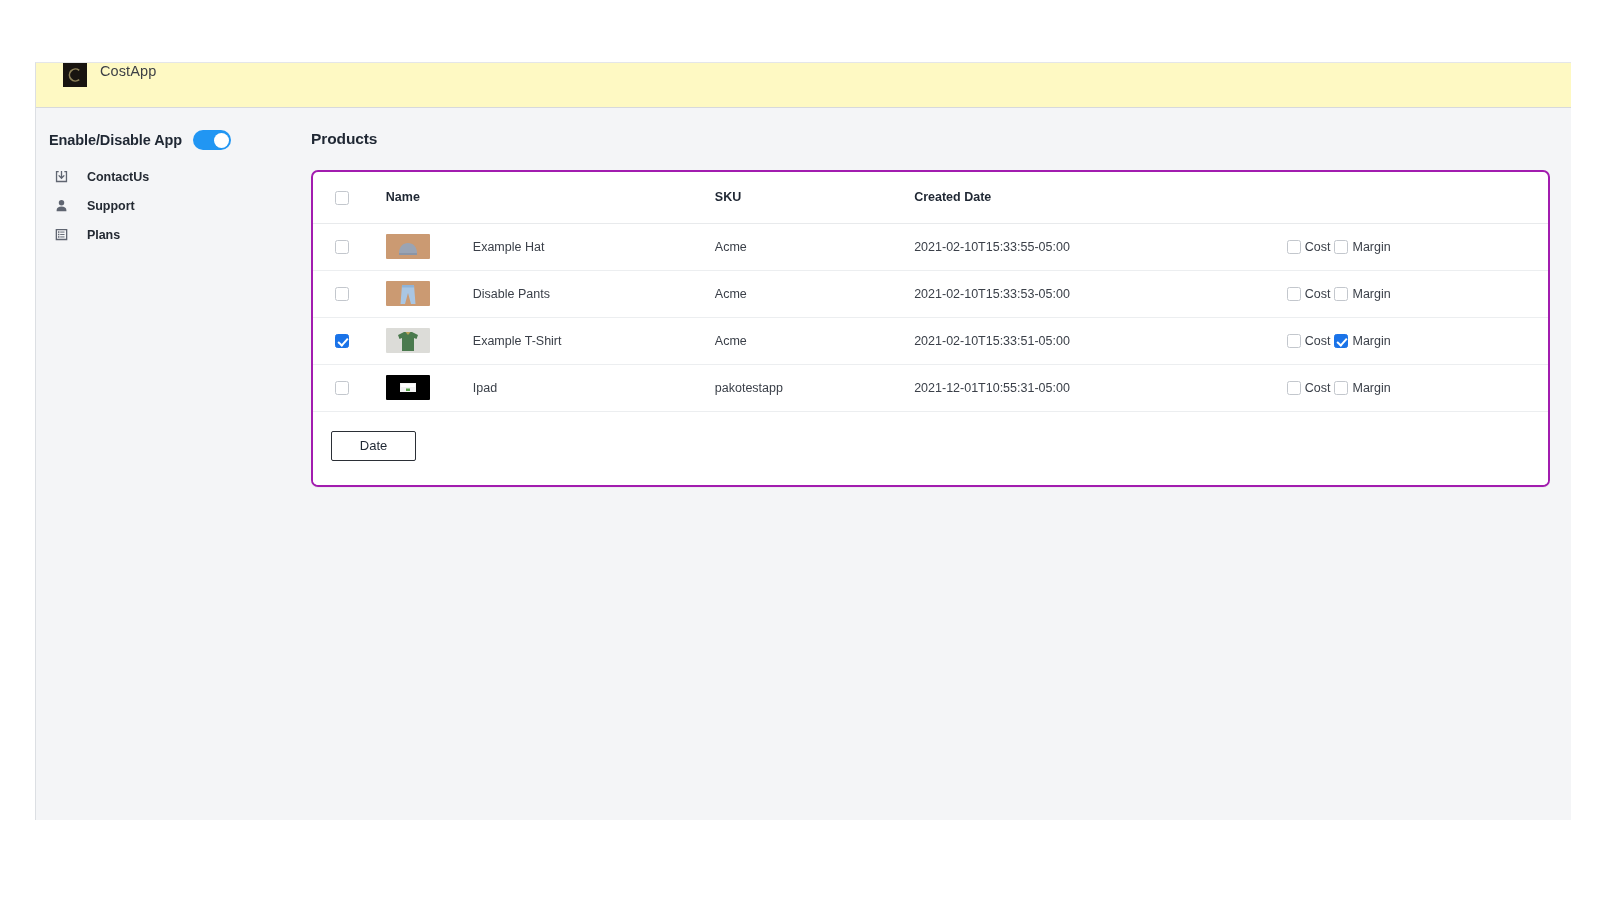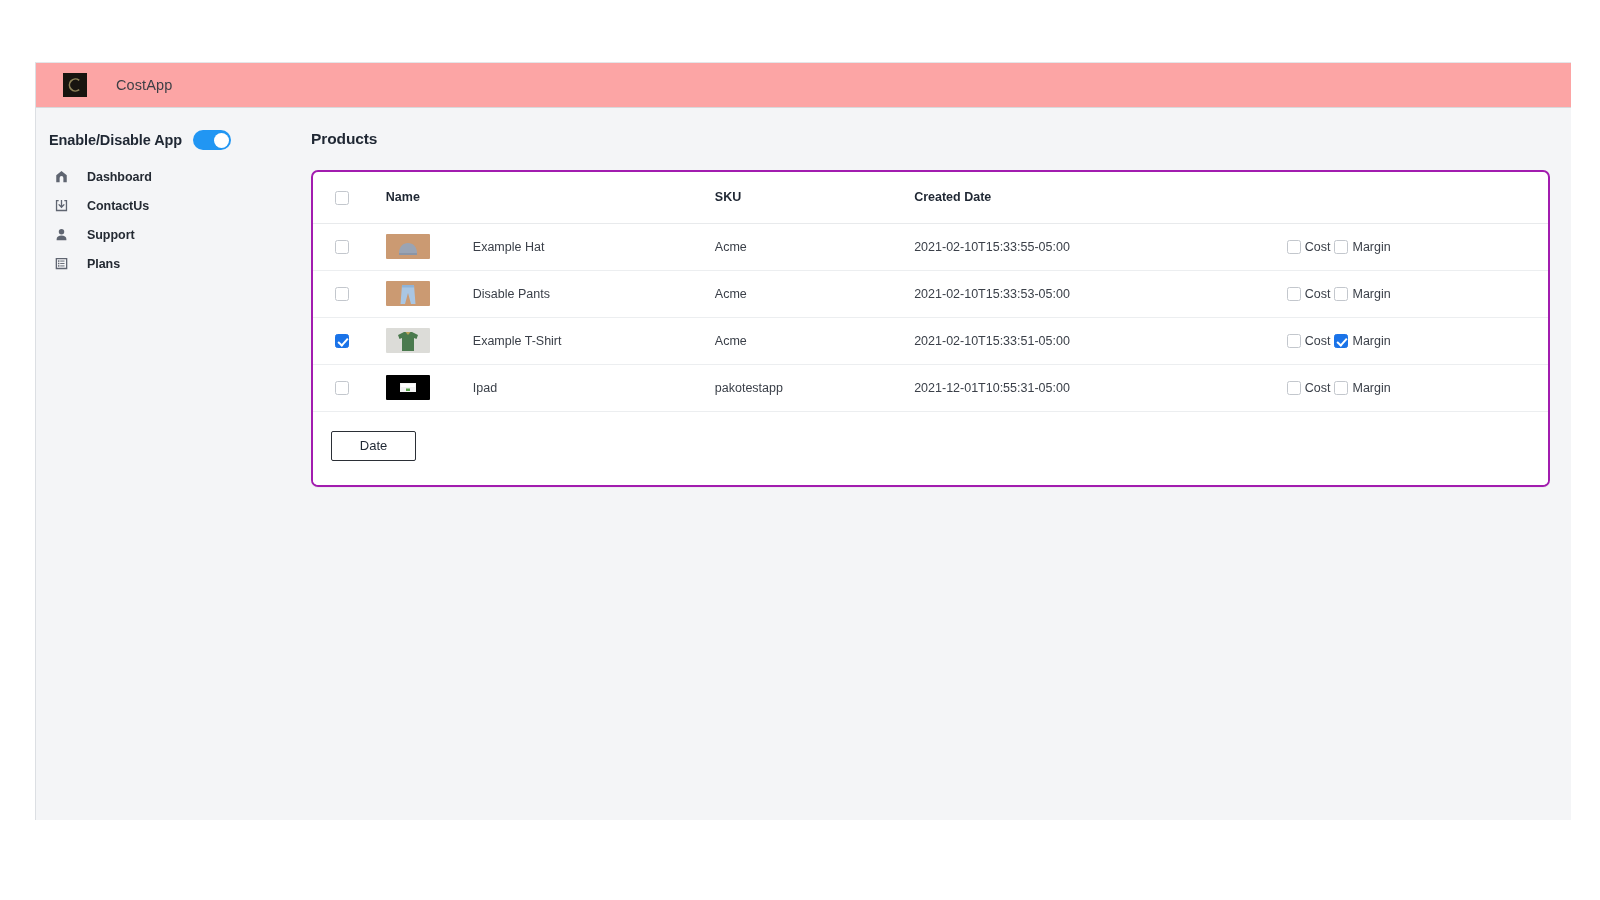--- a/index.html
+++ b/index.html
@@ -19,25 +19,24 @@
     background: #f4f5f7;
     border-left: 1px solid #dcdfe3;
     border-top: 1px solid #e4e6e9;
     overflow: hidden;
   }
 
   
   #topbar {
     position: absolute; left: 0; top: 0;
     width: 100%; height: 45px;
-    background: #fca5a5;
+    background: #fef9c3;
     border-bottom: 1px solid #d7d9dc;
-    display: flex; align-items: center;
+    display: flex; 
     padding-left: 27px;
-    gap: 16px;
   }
   #brand-logo {
     width: 24px; height: 24px;
     background: #181410;
     display: flex; align-items: center; justify-content: center;
     flex: 0 0 auto;
   }
   #brand-logo svg { display: block; }
   #brand-name {
     margin-left: 13px;
@@ -225,28 +224,20 @@
 
   <div id="sidebar">
 
     <div id="enable-row">
       <span id="enable-label">Enable/Disable App</span>
       <div class="switch">
         <div class="knob"></div>
       </div>
     </div>
 
-    <div class="nav-item">
-      <span class="nav-icon">
-        <svg width="15" height="15" viewBox="0 0 16 16">
-            <path d="M8 2.2 2.4 6.6V14h11.2V6.6L8 2.2zm-2 7.3a2 2 0 0 1 4 0V14H6V9.5z"></path>
-          </svg>
-      </span>
-      <span class="nav-label">Dashboard</span>
-    </div>
 
     <div class="nav-item">
       <span class="nav-icon">
         <svg width="15" height="15" viewBox="0 0 16 16">
           <path d="M2 2h3v1.4H3.4v9.2h9.2V3.4H11V2h3v12H2V2z"></path>
           <path d="M7.3 2h1.4v6.1l1.8-1.8 1 1L8 10.8 4.5 7.3l1-1 1.8 1.8V2z"></path>
         </svg>
       </span>
       <span class="nav-label">ContactUs</span>
     </div>

